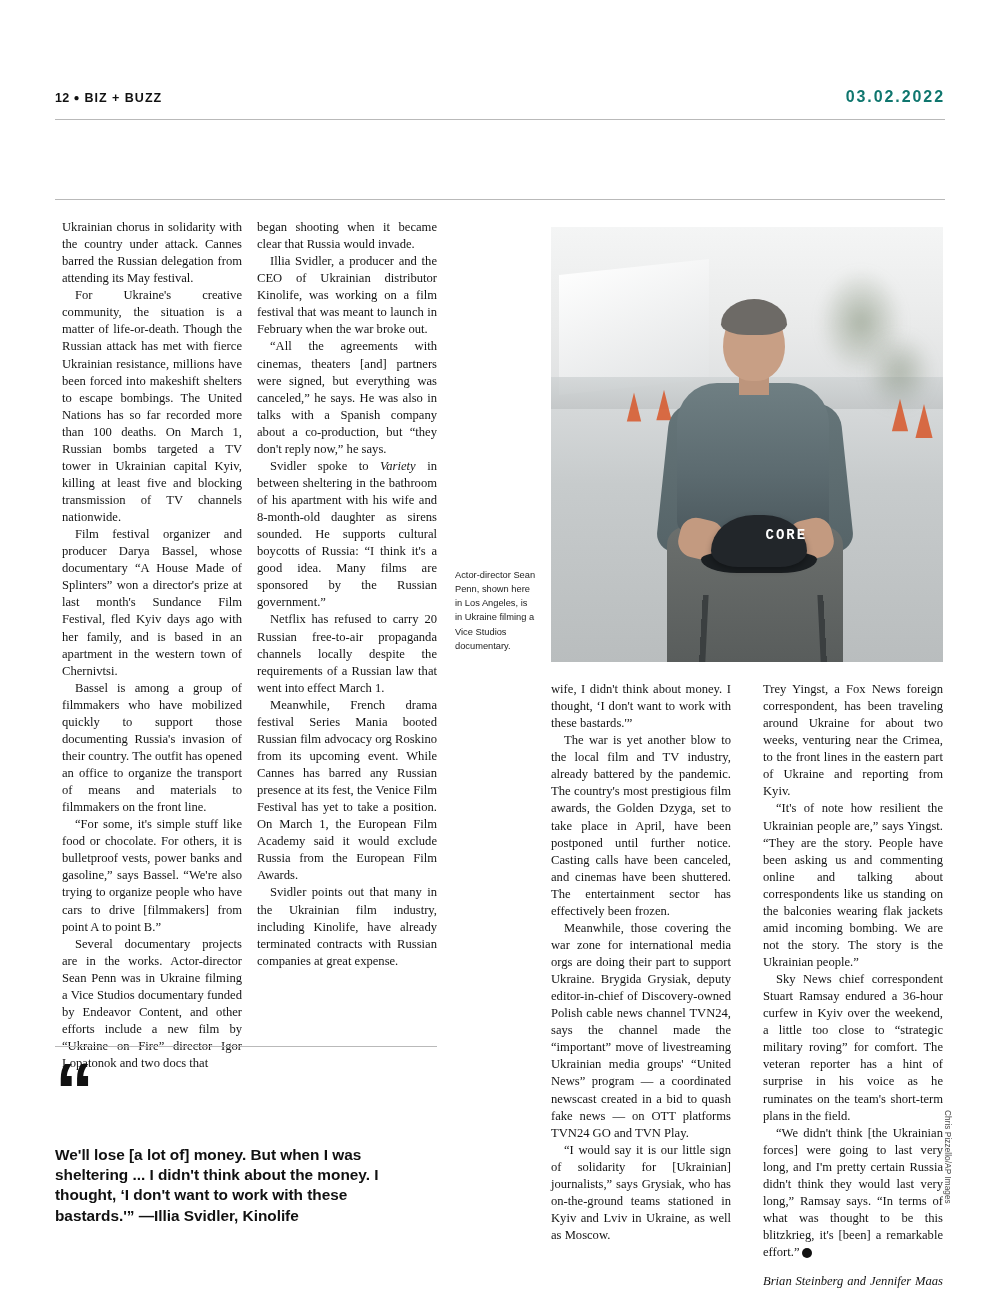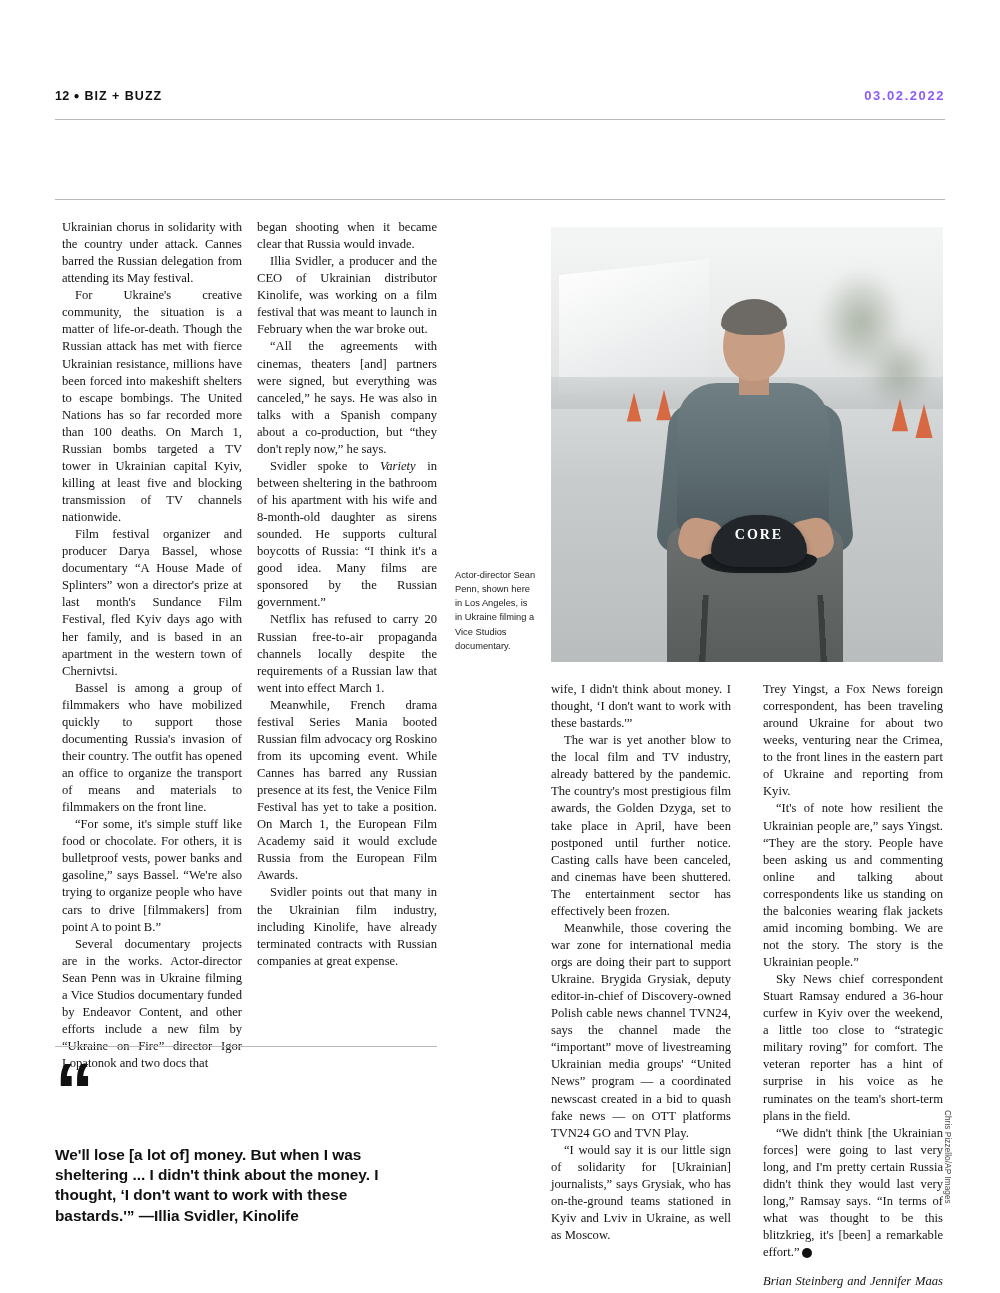--- a/index.html
+++ b/index.html
@@ -41,24 +41,24 @@
     color: #111;
     white-space: nowrap;
   }
   .folio-left .pagenum { letter-spacing: 0.02em; }
   .folio-left .dot {
     font-size: 10px;
     vertical-align: 1.5px;
     margin: 0 4px;
   }
   .folio-right {
-    font-size: 13px;
+    font-size: 16px;
     font-weight: bold;
     letter-spacing: 0.12em;
-    color: #8b5cf6;
+    color: #0f766e;
   }
 
   .rule-top {
     position: absolute;
     left: 55px;
     top: 119px;
     width: 890px;
     height: 1px;
     background: #b9b9b9;
   }
@@ -252,23 +252,23 @@
     position: absolute;
     left: 150px; top: 324px;
     width: 116px; height: 22px;
     background: #1b1f22;
     border-radius: 50%/60% 60% 100% 100%;
   }
   .cap-text {
     position: absolute;
     left: 160px; top: 300px;
     width: 96px;
-    text-align: center;
+    text-align: right;
     color: #ffffff;
-    font-family: Liberation Serif, serif;
+    font-family: Liberation Mono, monospace;
     font-size: 14px;
     font-weight: bold;
     letter-spacing: 0.14em;
   }
 
   
   .photo-caption {
     position: absolute;
     left: 455px;
     top: 568px;

